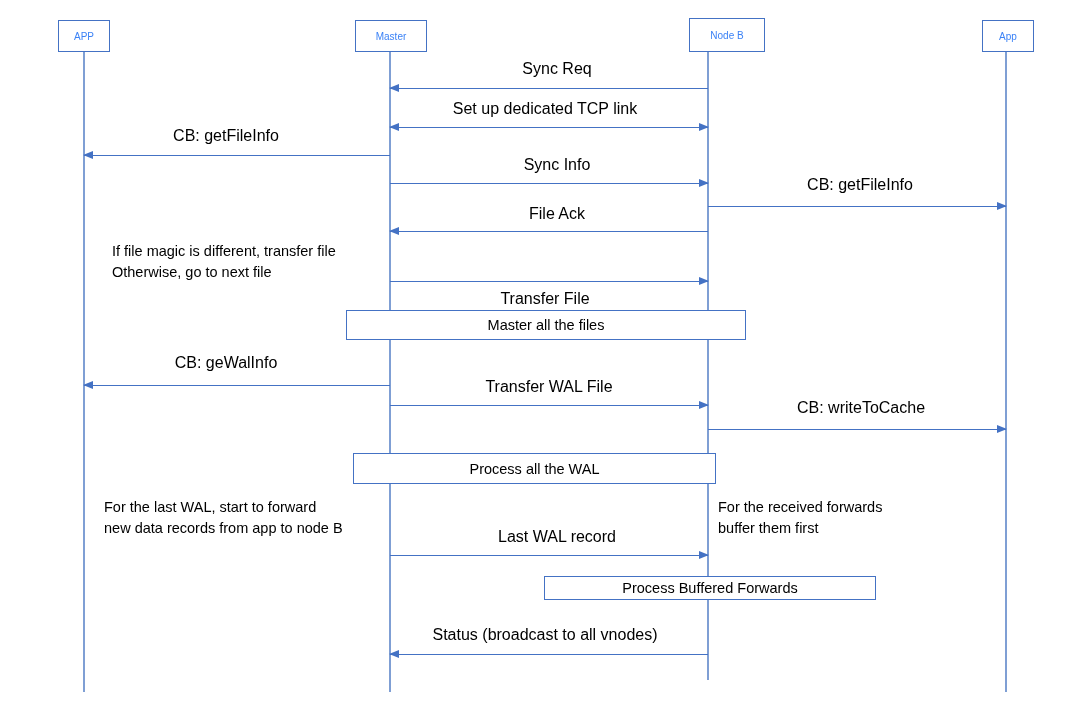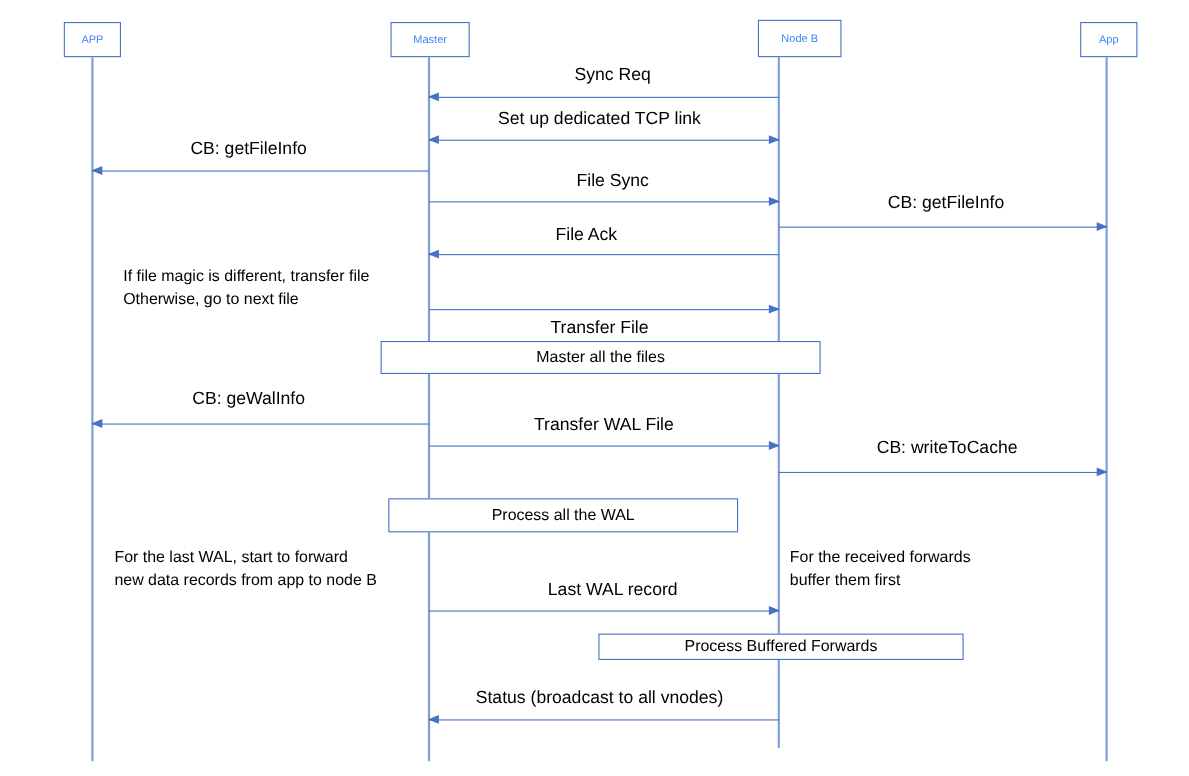--- a/index.html
+++ b/index.html
@@ -116,31 +116,31 @@
       <div class="msg-label" style="left: 545px; top: 118px;">Set up dedicated TCP link</div>
       <div class="msg" style="left: 84px; top: 155px; width: 306px;">
         <div class="shaft" style="background: rgb(68, 114, 196);"></div>
         <div class="head left" style="border-right-color: rgb(68, 114, 196);"></div>
       </div>
       <div class="msg-label" style="left: 226px; top: 145px;">CB: getFileInfo</div>
       <div class="msg" style="left: 390px; top: 183px; width: 318px;">
         <div class="shaft" style="background: rgb(68, 114, 196);"></div>
         <div class="head right" style="border-left-color: rgb(68, 114, 196);"></div>
       </div>
-      <div class="msg-label" style="left: 557px; top: 174px;">File Sync</div>
+      <div class="msg-label" style="left: 557px; top: 174px;">Sync Info</div>
       <div class="msg" style="left: 708px; top: 206px; width: 298px;">
         <div class="shaft" style="background: rgb(68, 114, 196);"></div>
         <div class="head right" style="border-left-color: rgb(68, 114, 196);"></div>
       </div>
       <div class="msg-label" style="left: 860px; top: 194px;">CB: getFileInfo</div>
       <div class="msg" style="left: 390px; top: 231px; width: 318px;">
         <div class="shaft" style="background: rgb(68, 114, 196);"></div>
         <div class="head left" style="border-right-color: rgb(68, 114, 196);"></div>
       </div>
-      <div class="msg-label" style="left: 533px; top: 223px;">File Ack</div>
+      <div class="msg-label" style="left: 557px; top: 223px;">File Ack</div>
       <div class="msg" style="left: 390px; top: 281px; width: 318px;">
         <div class="shaft" style="background: rgb(68, 114, 196);"></div>
         <div class="head right" style="border-left-color: rgb(68, 114, 196);"></div>
       </div>
       <div class="msg-label" style="left: 545px; top: 272px; margin-top: 36px;">Transfer File</div>
       <div class="msg" style="left: 84px; top: 385px; width: 306px;">
         <div class="shaft" style="background: rgb(68, 114, 196);"></div>
         <div class="head left" style="border-right-color: rgb(68, 114, 196);"></div>
       </div>
       <div class="msg-label" style="left: 226px; top: 372px;">CB: geWalInfo</div>
@@ -162,21 +162,21 @@
       <div class="msg" style="left: 390px; top: 654px; width: 318px;">
         <div class="shaft" style="background: rgb(68, 114, 196);"></div>
         <div class="head left" style="border-right-color: rgb(68, 114, 196);"></div>
       </div>
       <div class="msg-label" style="left: 545px; top: 644px; text-align: right;">Status (broadcast to all vnodes)</div>
     </div>
   <div id="activations-layer">
       <div class="activation" style="left: 346px; top: 310px; width: 400px; height: 30px; border-color: rgb(68, 114, 196);">
         <span>Master all the files</span>
       </div>
-      <div class="activation" style="left: 353px; top: 453px; width: 318px; height: 31px; border-color: rgb(68, 114, 196);">
+      <div class="activation" style="left: 353px; top: 453px; width: 363px; height: 31px; border-color: rgb(68, 114, 196);">
         <span>Process all the WAL</span>
       </div>
       <div class="activation" style="left: 544px; top: 576px; width: 332px; height: 24px; border-color: rgb(68, 114, 196);">
         <span>Process Buffered Forwards</span>
       </div>
     </div>
   <div id="notes-layer">
       <div class="note" style="left: 112px; top: 241px;">If file magic is different, transfer file
 Otherwise, go to next file</div>
       <div class="note" style="left: 104px; top: 497px;">For the last WAL, start to forward

